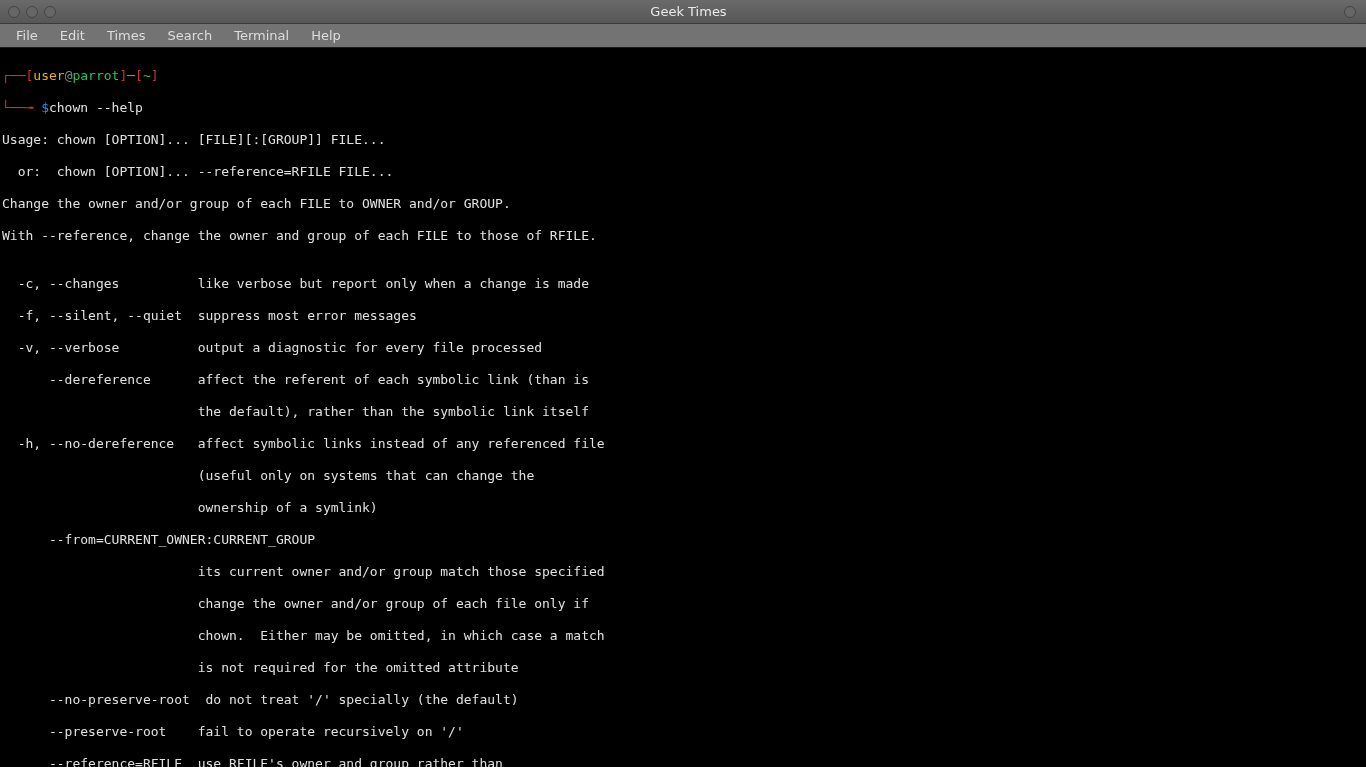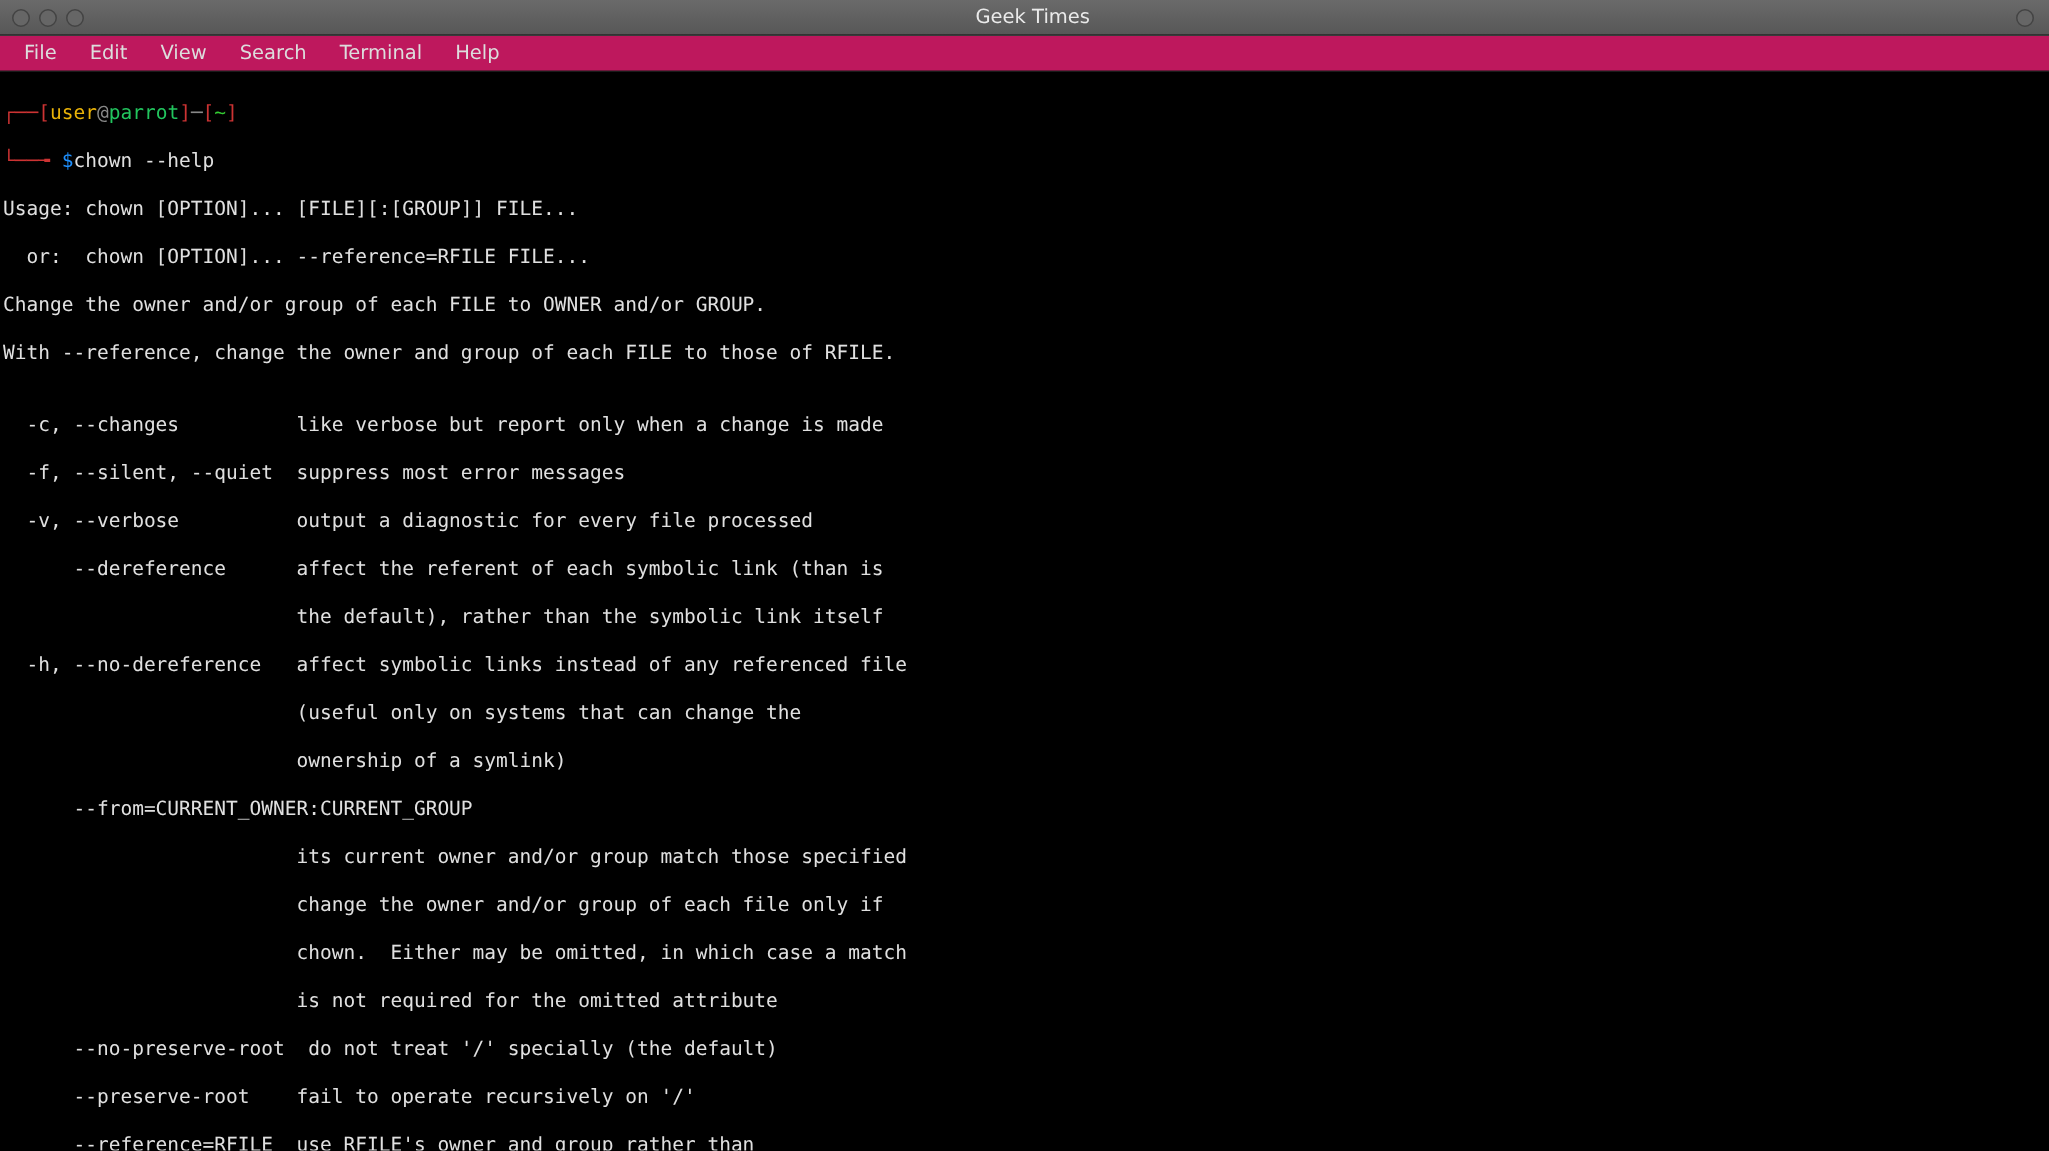--- a/index.html
+++ b/index.html
@@ -43,21 +43,21 @@
     pointer-events: none;
   }
   .window-controls-right {
     margin-left: auto;
     padding-right: 10px;
     display: flex;
     align-items: center;
   }
   .menubar {
     height: 24px;
-    background: #be185d;
+    background: #737373;
     display: flex;
     align-items: center;
     padding: 0 6px;
     font-family: "DejaVu Sans", Arial, sans-serif;
     font-size: 13px;
     color: #ddd;
     gap: 2px;
     border-bottom: 1px solid #1a1a1a;
   }
   .menu-item {
@@ -93,21 +93,21 @@
   </div>
   <div class="window-title">Geek Times</div>
   <div class="window-controls-right">
     <div class="window-btn"></div>
   </div>
 </div>
 
 <div class="menubar">
   <div class="menu-item">File</div>
   <div class="menu-item">Edit</div>
-  <div class="menu-item">View</div>
+  <div class="menu-item">Times</div>
   <div class="menu-item">Search</div>
   <div class="menu-item">Terminal</div>
   <div class="menu-item">Help</div>
 </div>
 
 <div class="terminal">
 <div><span class="prompt-bracket">┌──[</span><span class="prompt-user">user</span><span class="prompt-at">@</span><span class="prompt-host">parrot</span><span class="prompt-bracket">]</span><span class="prompt-dash">─</span><span class="prompt-bracket">[</span><span class="prompt-path">~</span><span class="prompt-bracket">]</span></div>
 <div><span class="prompt-arrow">└──╼ </span><span class="prompt-dollar">$</span><span class="tline">chown --help</span></div>
 <div class="tline">Usage: chown [OPTION]... [FILE][:[GROUP]] FILE...</div>
 <div class="tline">  or:  chown [OPTION]... --reference=RFILE FILE...</div>

